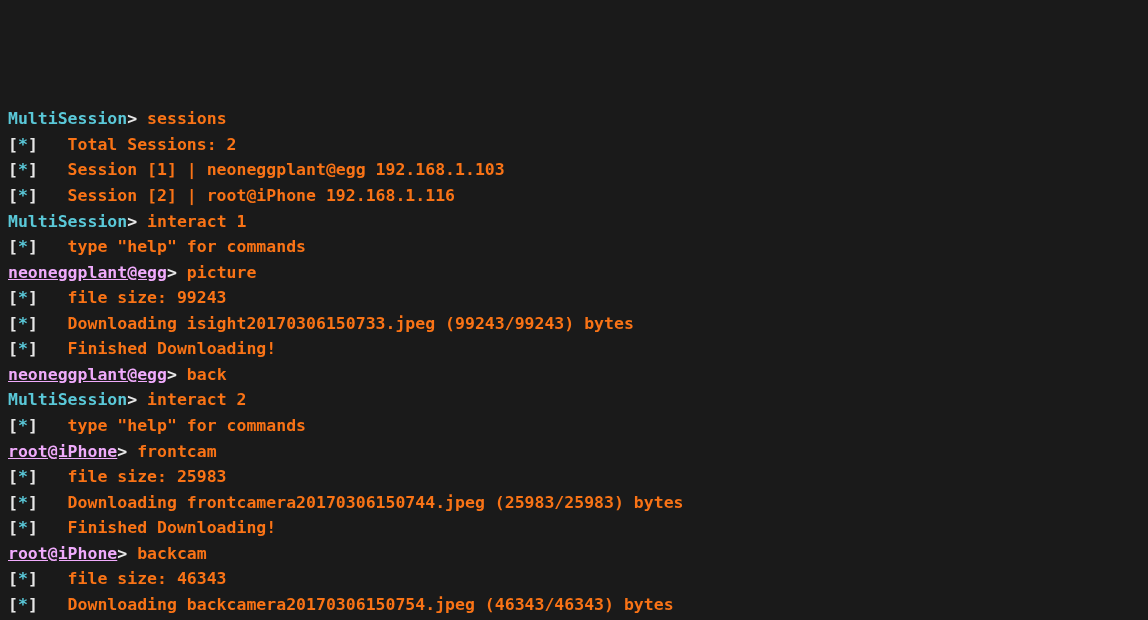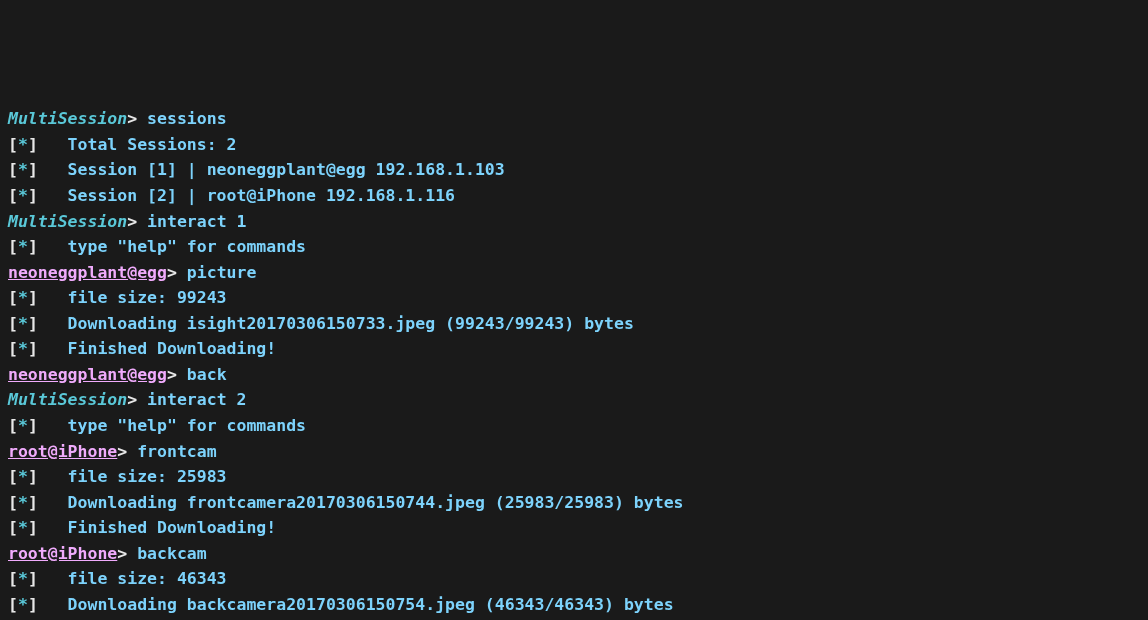--- a/index.html
+++ b/index.html
@@ -15,33 +15,32 @@
       color: #e8e8e8;
       padding: 4px 8px;
       font-weight: 600;
       white-space: pre;
       width: 1148px;
       height: 620px;
       overflow: hidden;
     }
     .multi {
       color: #5ac8d8;
-      font-style: italic;
     }
     .gt {
       color: #e8e8e8;
     }
     .star {
       color: #5ac8d8;
     }
     .bracket {
       color: #e8e8e8;
     }
     .cmd {
-      color: #7dd3fc;
+      color: #f97316;
     }
     .prompt-green {
       color: #f0abfc;
       text-decoration: underline;
     }
     .line {
       display: block;
     }
   </style>
 </head>

